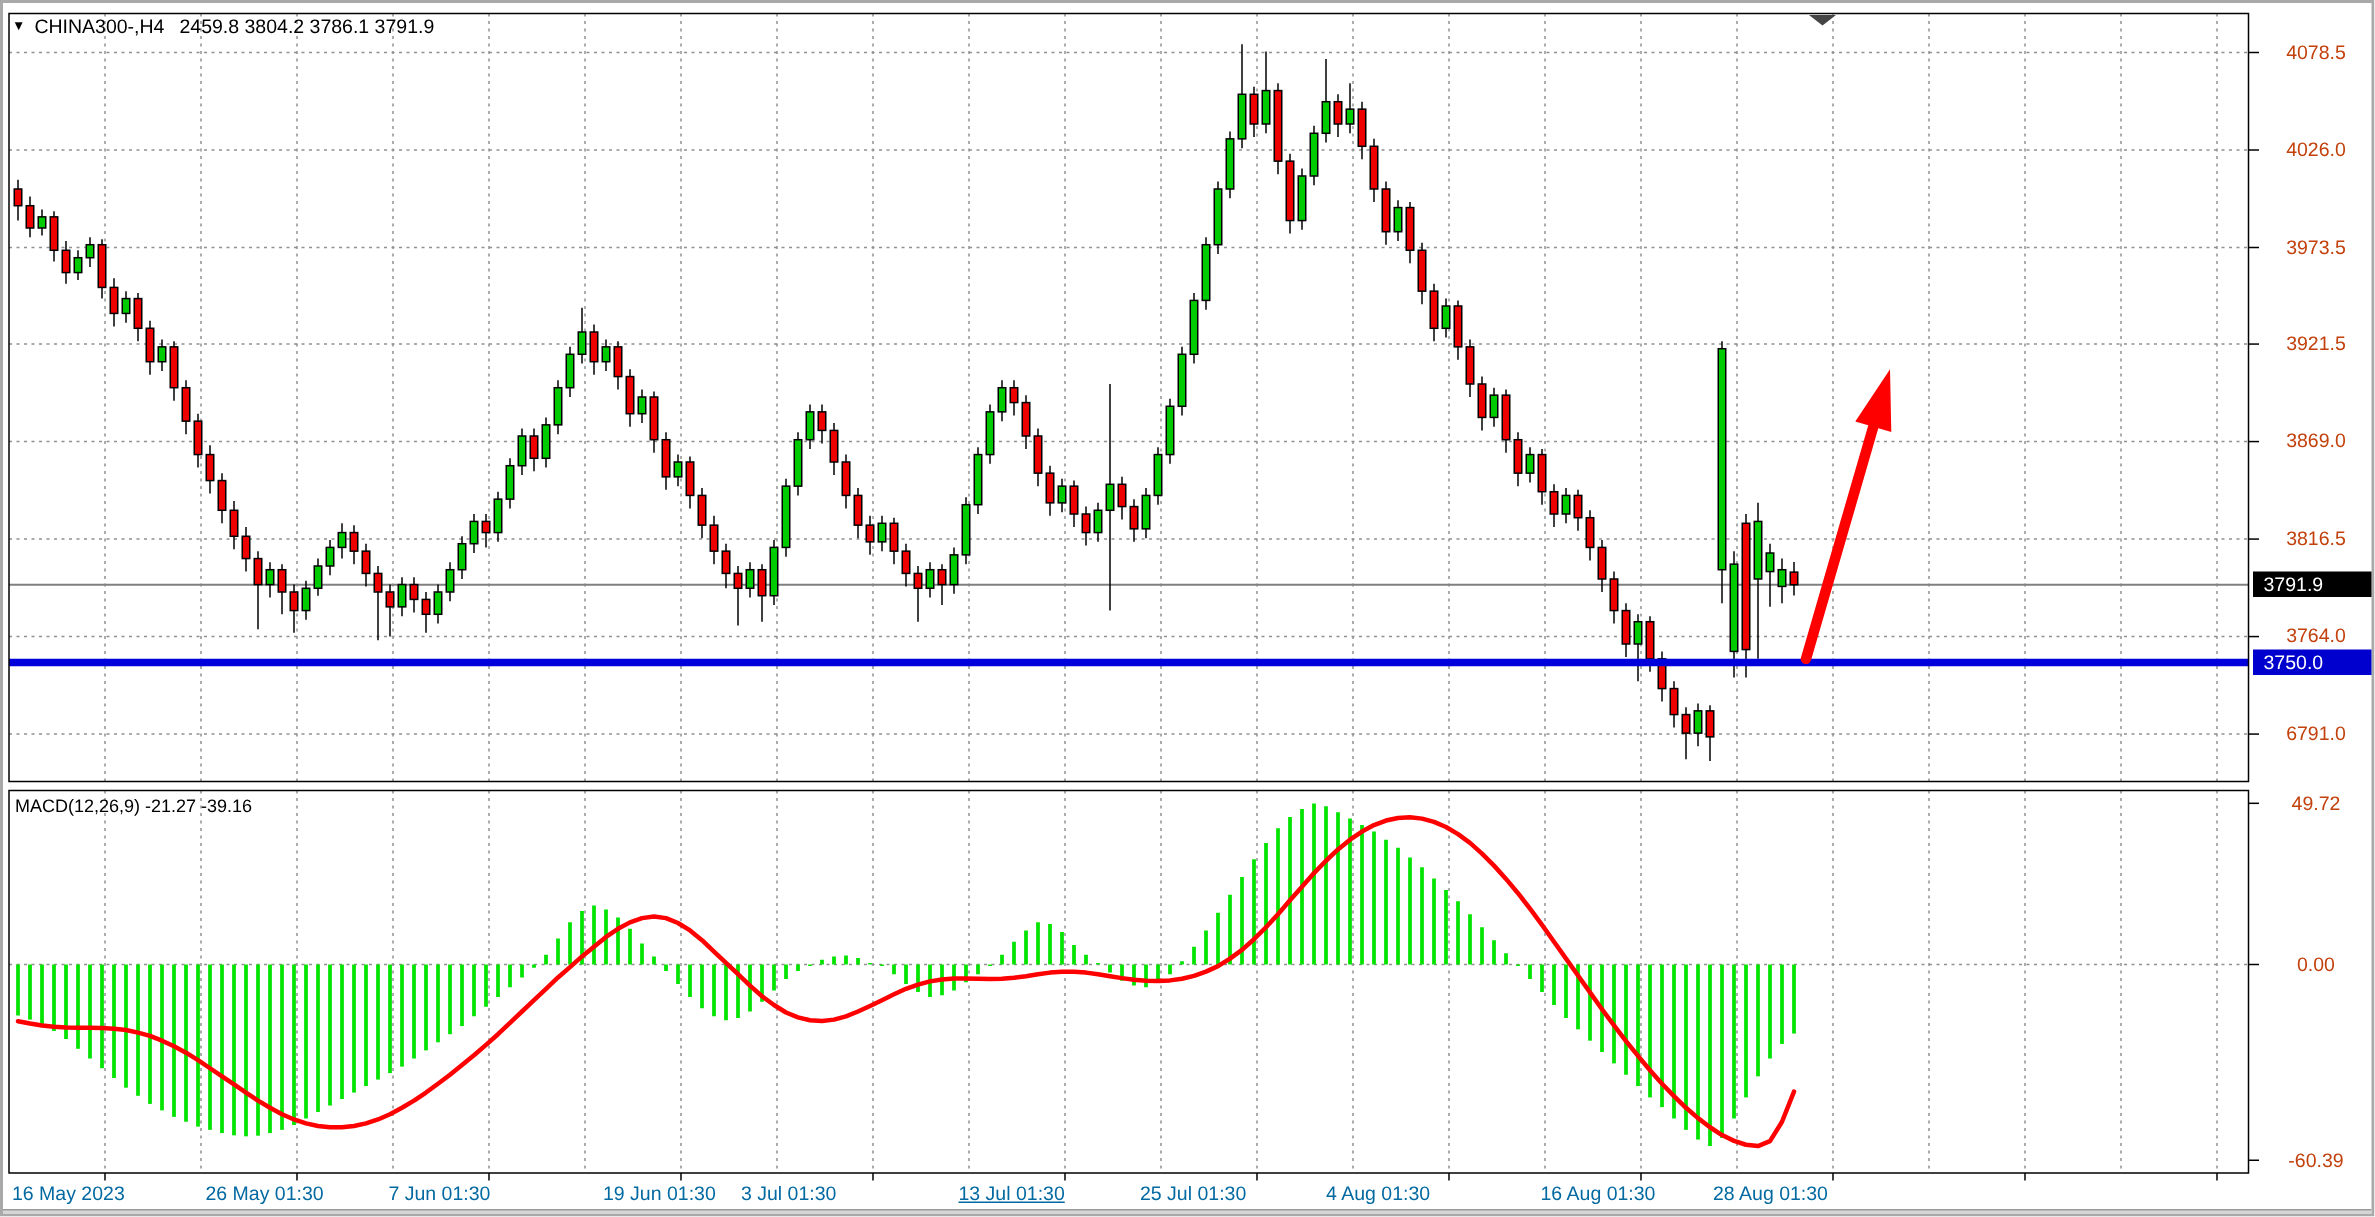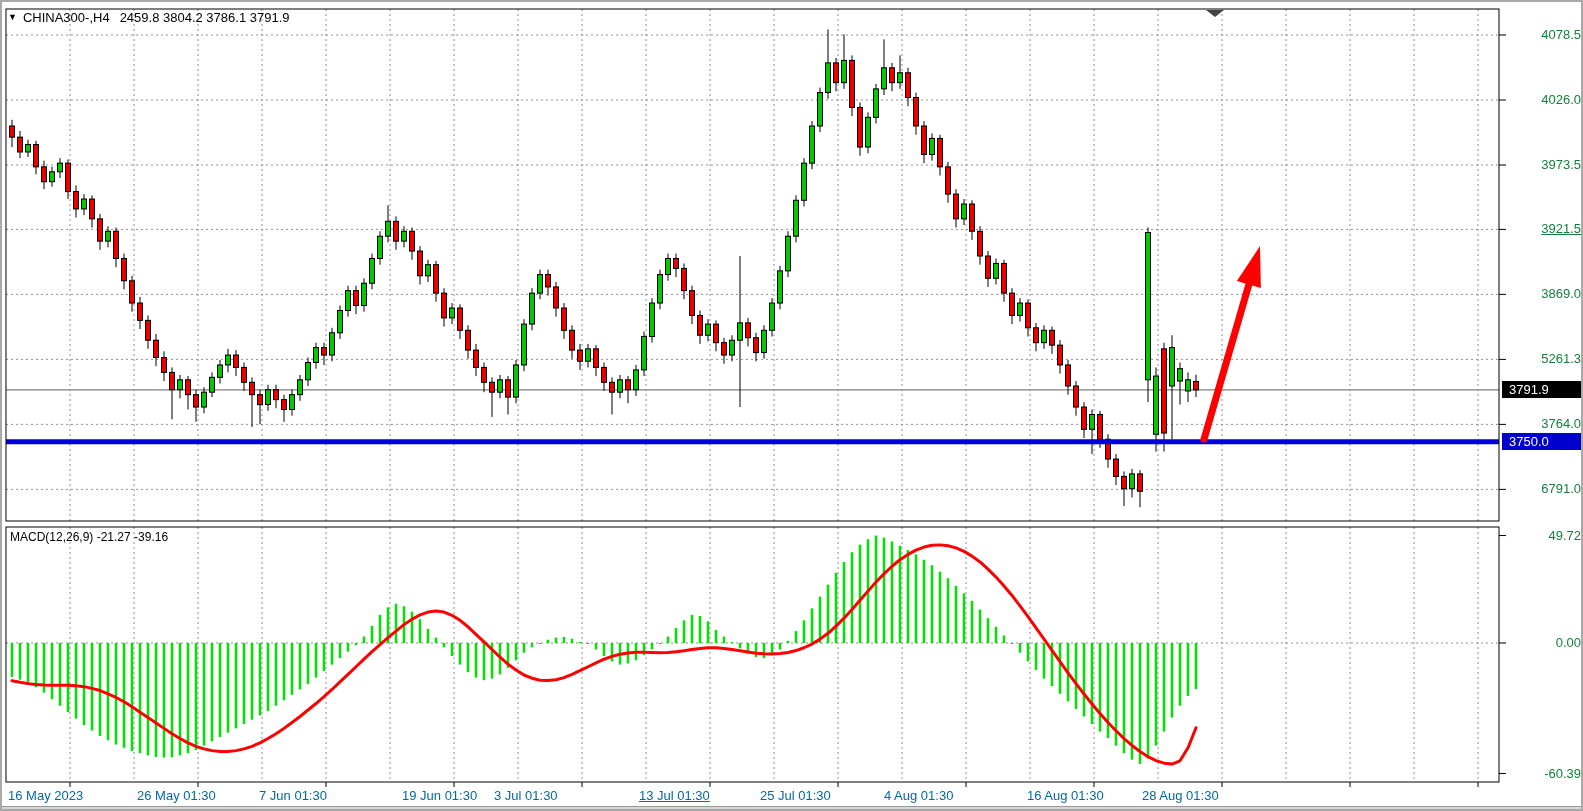--- a/index.html
+++ b/index.html
@@ -5,22 +5,22 @@
   html,body{margin:0;padding:0;background:#ffffff;}
   #win{position:relative;width:1583px;height:811px;background:#ffffff;
        font-family:"Liberation Sans",sans-serif;overflow:hidden;
        border:2px solid #a9a9a9;box-sizing:border-box;}
   #plot{position:absolute;left:0;top:0;}
   .title-row{position:absolute;left:6px;top:6px;height:18px;display:flex;align-items:center;
              font-size:13px;color:#000;z-index:5;}
   .sym-arrow{font-size:9px;margin-right:6px;color:#000;}
   .sym{margin-right:10px;}
   .macd-label{position:absolute;left:8px;top:528px;font-size:12px;color:#000000;z-index:5;}
-  .axis-label{position:absolute;left:1505px;width:74px;font-size:13px;color:#15803d;
-              text-align:right;white-space:nowrap;}
+  .axis-label{position:absolute;left:1505px;width:74px;font-size:13px;color:#c2410c;
+              text-align:center;white-space:nowrap;}
   .time-label{position:absolute;top:786px;font-size:13px;color:#0369a1;white-space:nowrap;}
   .badge{position:absolute;left:1500px;width:83px;height:17px;font-size:13px;color:#fff;
          line-height:17px;padding-left:7px;box-sizing:border-box;z-index:6;}
   #badge-current{background:#000000;}
   #badge-line{background:#0000ce;}
   .bottom-strip{position:absolute;left:0;top:804px;width:1583px;height:7px;
                 background:#d6d6d6;border-top:1px solid #9a9a9a;}
 </style>
 </head>
 <body>
@@ -580,23 +580,23 @@
       <rect x="4" y="525" width="1493" height="255" fill="none" stroke="#000000" stroke-width="1"></rect>
       <path d="M1204,8 L1222,8 L1213,15 Z" fill="#444444"></path>
       <line x1="1202" y1="437.23809523809524" x2="1248.5319510642803" y2="276.7503456490469" stroke="#ff0000" stroke-width="7" stroke-linecap="round"></line>
       <polygon points="1258,244.0952380952381 1258.866673146877,285.9939120319689 1234.8555646514296,279.03211134393973" fill="#ff0000"></polygon>
     </svg>
 
   <div id="price-axis">
       <div class="axis-label" style="top: 25px;">4078.5</div>
       <div class="axis-label" style="top: 90px;">4026.0</div>
       <div class="axis-label" style="top: 155px;">3973.5</div>
-      <div class="axis-label" style="top: 219.381px; text-decoration: underline;">3921.5</div>
+      <div class="axis-label" style="top: 219.381px;">3921.5</div>
       <div class="axis-label" style="top: 284.381px;">3869.0</div>
-      <div class="axis-label" style="top: 349.381px;">5261.3</div>
+      <div class="axis-label" style="top: 349.381px;">3816.5</div>
       <div class="axis-label" style="top: 414.381px;">3764.0</div>
       <div class="axis-label" style="top: 479.381px;">6791.0</div>
       <div class="axis-label" style="top: 525.54px;">49.72</div>
       <div class="axis-label" style="top: 633px;">0.00</div>
       <div class="axis-label" style="top: 763.521px;">-60.39</div>
     </div>
   <div id="time-axis">
       <div class="time-label" style="left: 6px;">16 May 2023</div>
       <div class="time-label" style="left: 135px;">26 May 01:30</div>
       <div class="time-label" style="left: 257px;">7 Jun 01:30</div>

